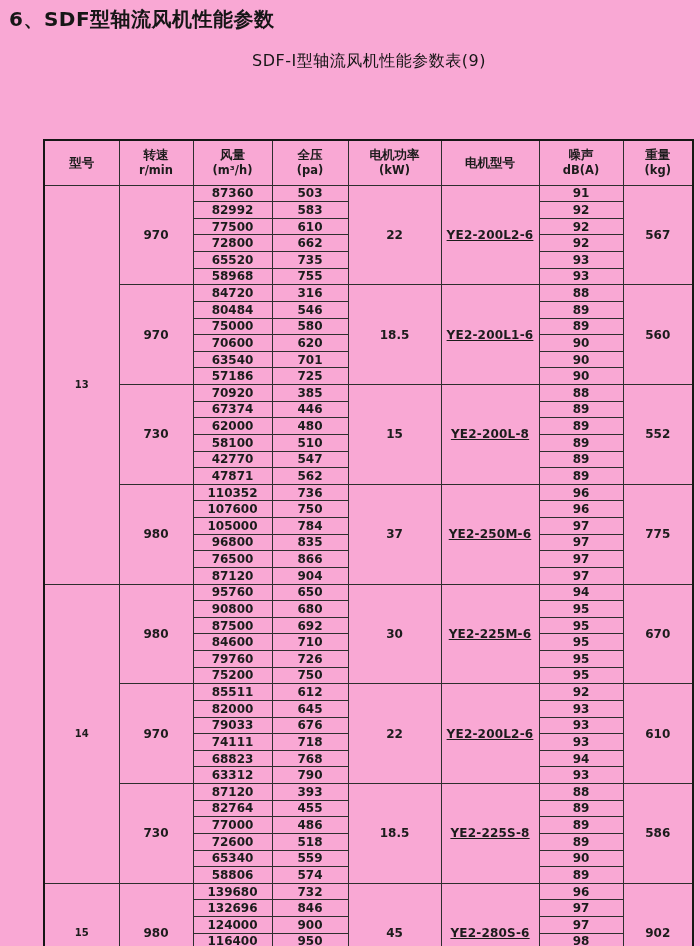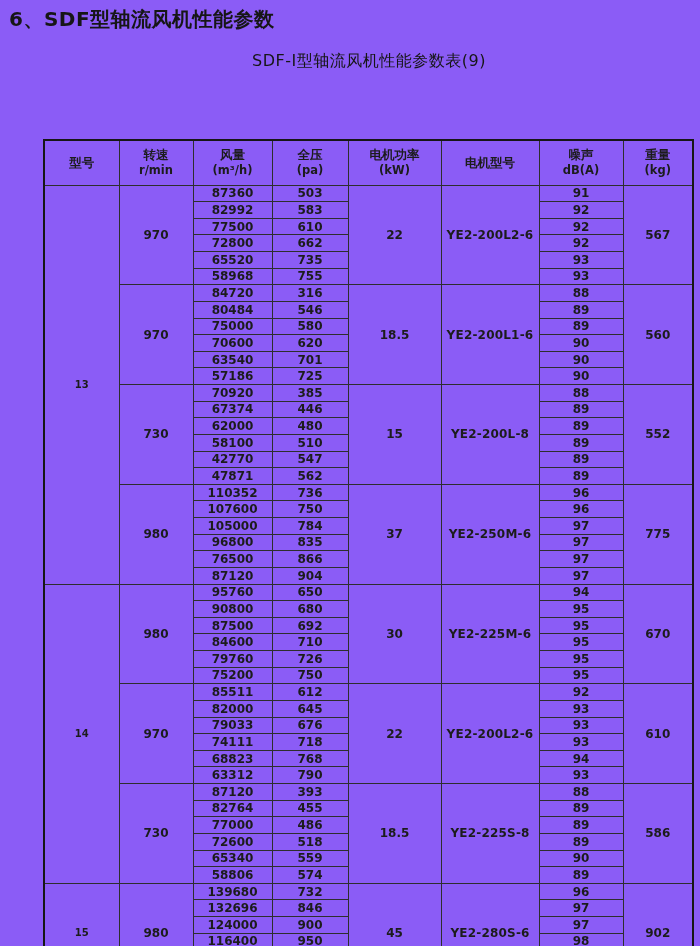--- a/index.html
+++ b/index.html
@@ -6,21 +6,21 @@
     margin: 0;
     padding: 0;
     background: #ffffff;
     font-family: "DejaVu Sans", sans-serif;
     color: #1a1a1a;
   }
   .page {
     position: relative;
     width: 700px;
     height: 946px;
-    background: #8b5cf6;
+    background: #f9a8d4;
     overflow: hidden;
   }
   .doc-title {
     position: absolute;
     left: 9px;
     top: 6px;
     font-size: 20px;
     font-weight: 700;
     letter-spacing: 0.5px;
     color: #161616;
@@ -65,21 +65,21 @@
   .param-table th {
     font-size: 12.5px;
     line-height: 1.3;
   }
   .param-table th .l1 { display: block; }
   .param-table th .l2 { display: block; font-size: 11.5px; }
   .param-table td {
     font-size: 12px;
   }
   .param-table td[data-name="cell-model"] { font-size: 10px; }
-  .param-table td[data-name="cell-motor"] { font-size: 12px; letter-spacing: 0.2px; }
+  .param-table td[data-name="cell-motor"] { font-size: 12px; letter-spacing: 0.2px; text-decoration: underline; }
   .param-table tbody tr { height: 16.6px; }
 </style>
 </head>
 <body>
 
 <div class="page" data-name="document-page">
 
   <div class="doc-title" data-name="page-title">6、SDF型轴流风机性能参数</div>
 
   <div class="doc-subtitle" data-name="table-caption">SDF-I型轴流风机性能参数表(9)</div>

